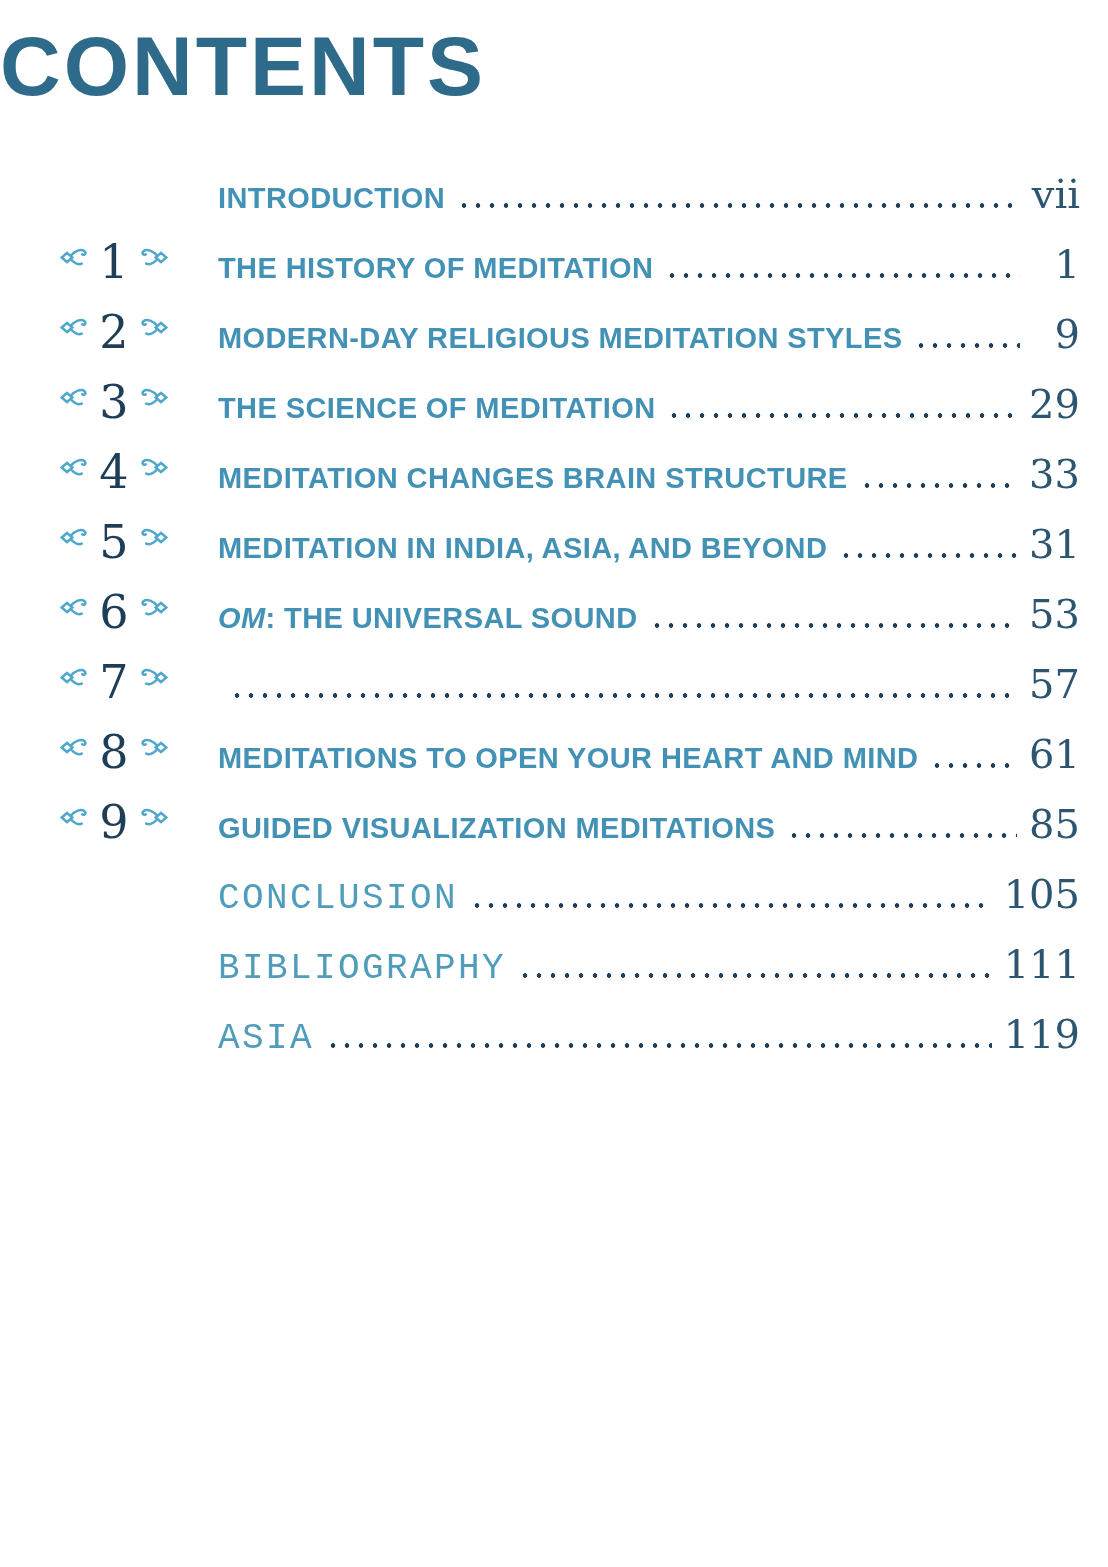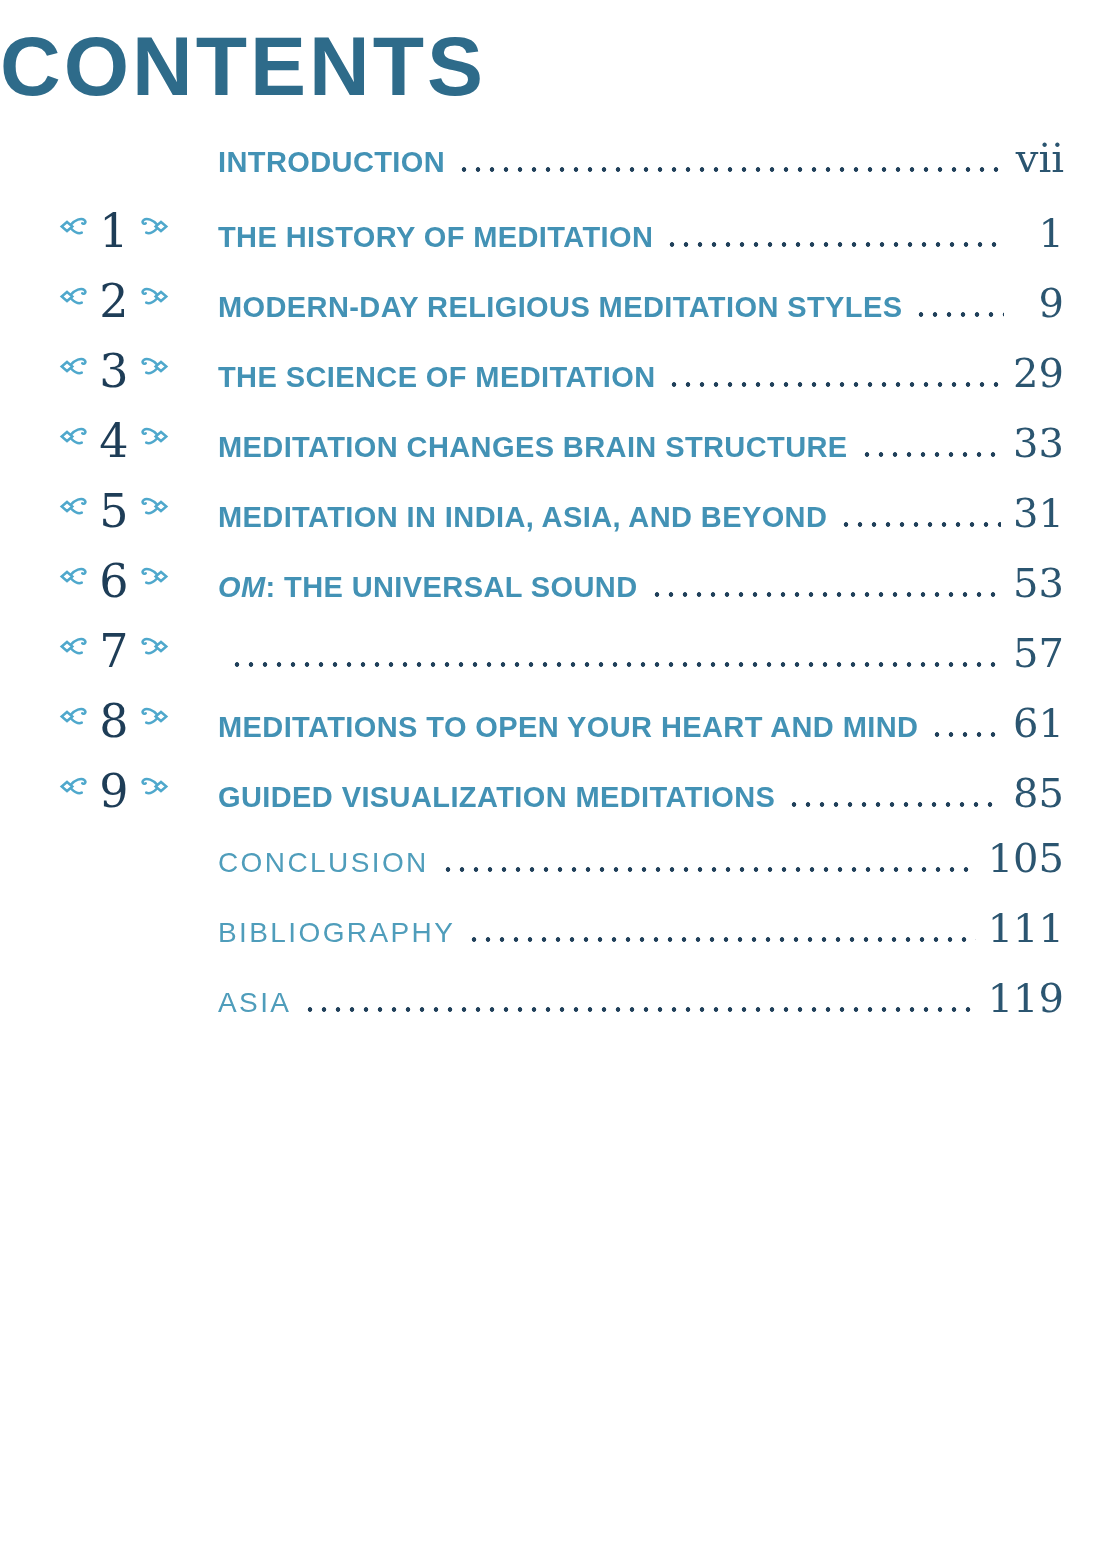--- a/index.html
+++ b/index.html
@@ -24,21 +24,21 @@
     text-align: left;
     font-size: 84px;
     line-height: 1.0;
     font-weight: 700;
     letter-spacing: 3px;
     color: var(--title-color);
     font-family: "Liberation Sans", sans-serif;
   }
   .toc {
     margin-top: 16px;
-    padding-right: 44px;
+    padding-right: 28px;
   }
   .row {
     display: flex;
     align-items: baseline;
     height: 70px;
     padding-top: 14px;
   }
   .gutter {
     flex: none;
     width: 218px;
@@ -61,43 +61,45 @@
     font-size: 29px;
     line-height: 1;
     font-weight: 700;
     letter-spacing: 0.4px;
     color: var(--chapter-color);
     white-space: nowrap;
   }
   .entry-title .entry-title-em { font-style: italic; font-weight: 700; }
   .row.back .entry-title {
     font-weight: 400;
-    font-size: 28px;
+    font-size: 36px;
     letter-spacing: 2.4px;
     color: var(--back-color);
+    font-family: Liberation Mono, monospace;
   }
   .leader {
     flex: 1;
     min-width: 28px;
     height: 5px;
     margin-left: 12px;
     margin-right: 12px;
     background-image: radial-gradient(circle, var(--navy) 2px, transparent 2.6px);
     background-size: 14px 5px;
     background-repeat: repeat-x;
     background-position: left bottom;
   }
   .page-num {
     flex: none;
     font-family: "DejaVu Serif", serif;
     font-size: 40px;
     line-height: 1;
     color: var(--pagenum-color);
     min-width: 48px;
     text-align: right;
+    margin-top: 36px;
   }
 </style>
 </head>
 <body style="background: rgb(255, 255, 255);">
 
 <main class="page">
   <h1 class="title">CONTENTS</h1>
   <section class="toc" id="toc">
   <div class="row front">
     <div class="gutter">

